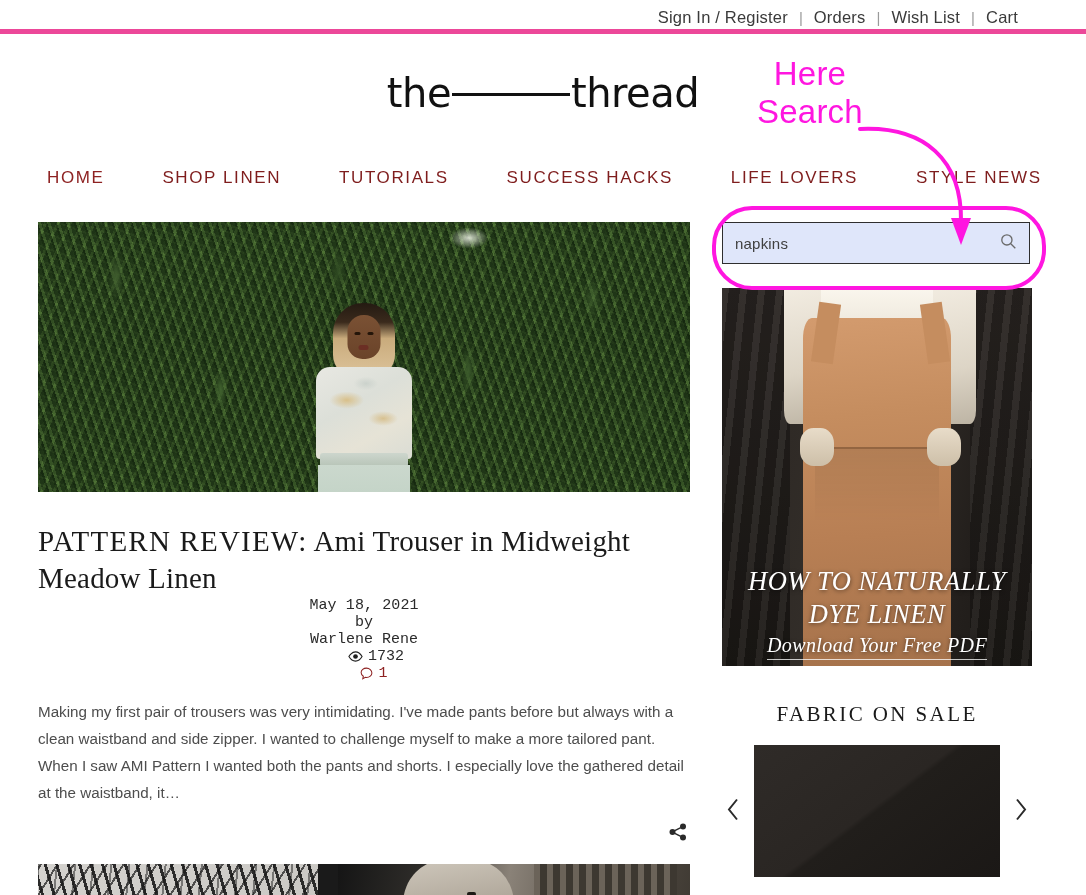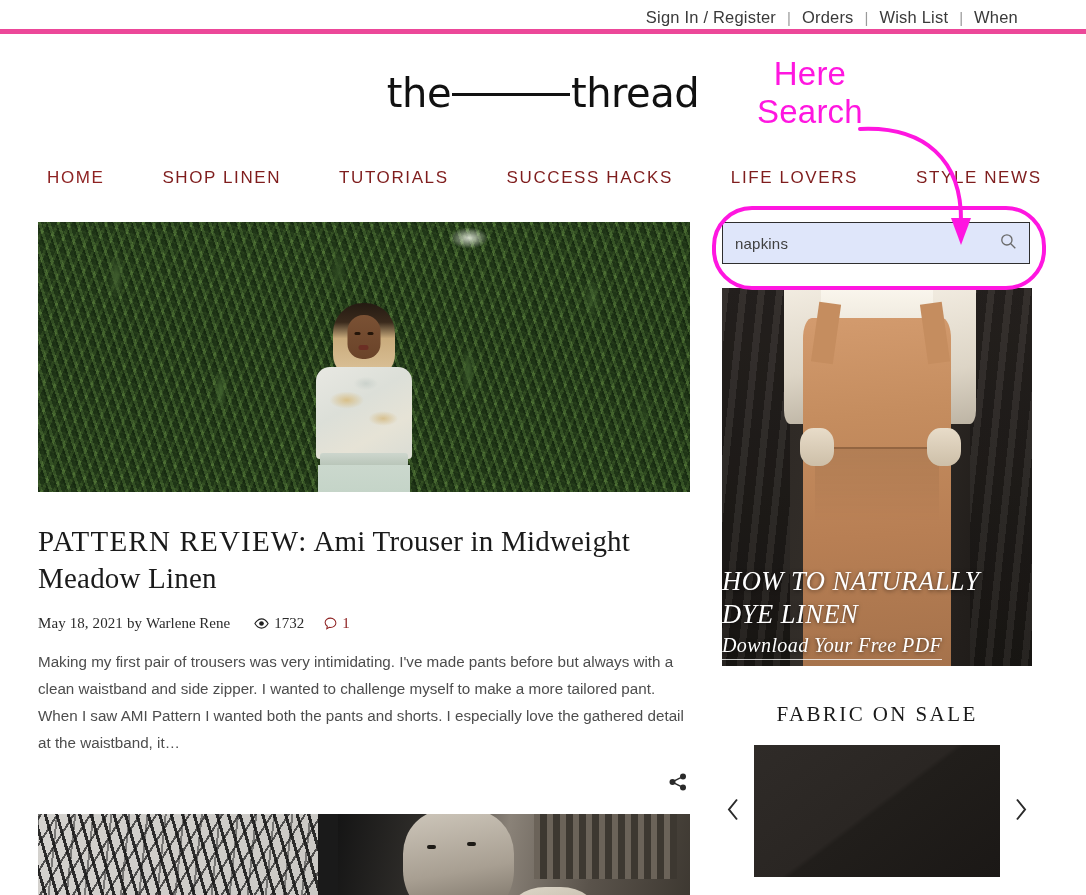--- a/index.html
+++ b/index.html
@@ -187,26 +187,26 @@
     line-height: 1.28;
     font-weight: 400;
     color: #1a1a1a;
     letter-spacing: 0.2px;
     cursor: pointer;
     max-width: 640px;
   }
   .post-title .kicker { letter-spacing: 1.2px; }
 
   .post-meta {
-    margin-top: 18px;
     display: flex;
     align-items: center;
-    font-family: Liberation Serif, serif;
+    font-family: Liberation Mono, monospace;
     font-size: 15px;
     color: #2b2b2b;
+    flex-direction: column;
   }
   .meta-date { letter-spacing: 0.1px; }
   .meta-author { color: #2b2b2b; cursor: pointer; }
   .meta-stat {
     display: inline-flex; align-items: center; gap: 5px;
     margin-left: 24px;
     font-size: 15px;
   }
   .meta-stat.comments { color: #8e2222; margin-left: 20px; }
   .meta-stat svg { display: block; }
@@ -357,21 +357,21 @@
   }
   .promo-hand-l, .promo-hand-r {
     position: absolute; top: 37%; width: 11%; height: 10%;
     border-radius: 40%;
     background: linear-gradient(180deg, #e8dcc9 0%, #cdbfa8 100%);
   }
   .promo-hand-l { left: 25%; }
   .promo-hand-r { right: 23%; }
   .promo-text {
     position: absolute; left: 0; right: 0; bottom: 6px;
-    text-align: left;
+    text-align: center;
     font-family: "Liberation Serif", serif;
     color: #ffffff;
     text-shadow: 0 1px 4px rgba(0,0,0,0.55);
   }
   .promo-l1 {
     font-size: 26.5px; letter-spacing: 0.5px; line-height: 1.22;
     font-style: italic; font-weight: 400;
   }
   .promo-l2 {
     font-size: 26.5px; letter-spacing: 0.5px; line-height: 1.22;
@@ -451,21 +451,21 @@
 <div id="page">
 
   <div class="topbar">
     <div class="topbar-inner">
       <a class="topbar-link">Sign In / Register</a>
       <span class="topbar-sep">|</span>
       <a class="topbar-link">Orders</a>
       <span class="topbar-sep">|</span>
       <a class="topbar-link">Wish List</a>
       <span class="topbar-sep">|</span>
-      <a class="topbar-link">When</a>
+      <a class="topbar-link">Cart</a>
     </div>
   </div>
 
   <div class="logo-wrap">
     <div class="logo">
       <span>the</span>
       <span class="logo-dash"></span>
       <span>thread</span>
     </div>
   </div>

